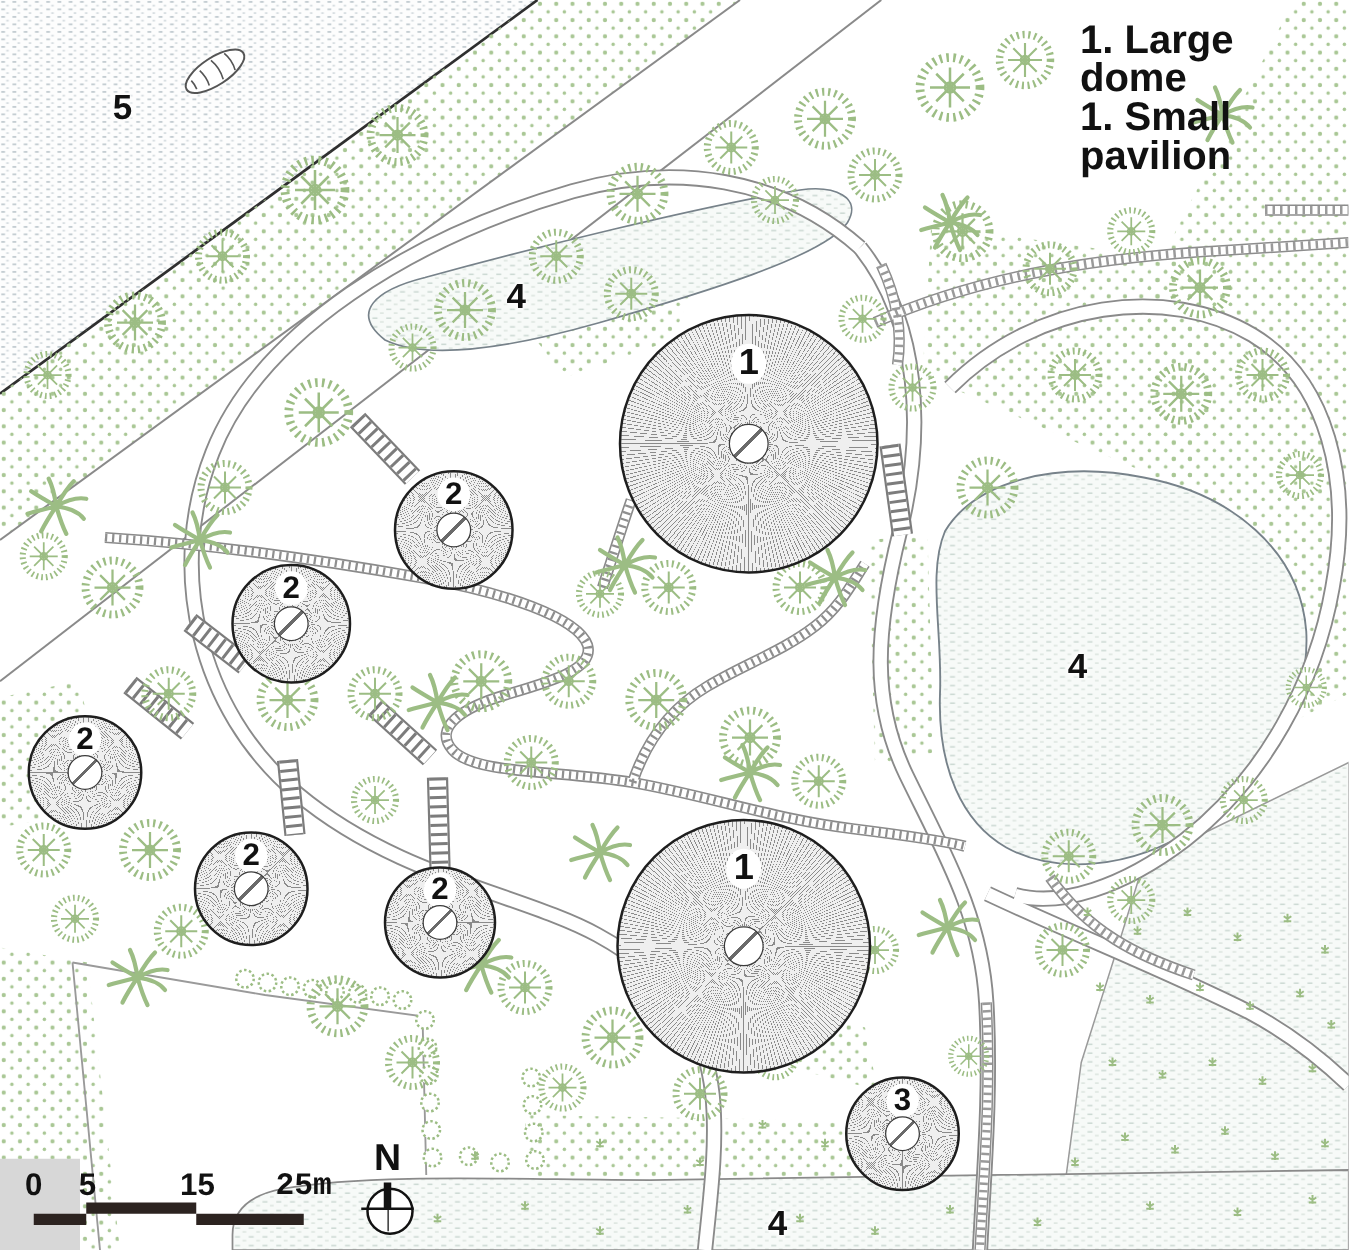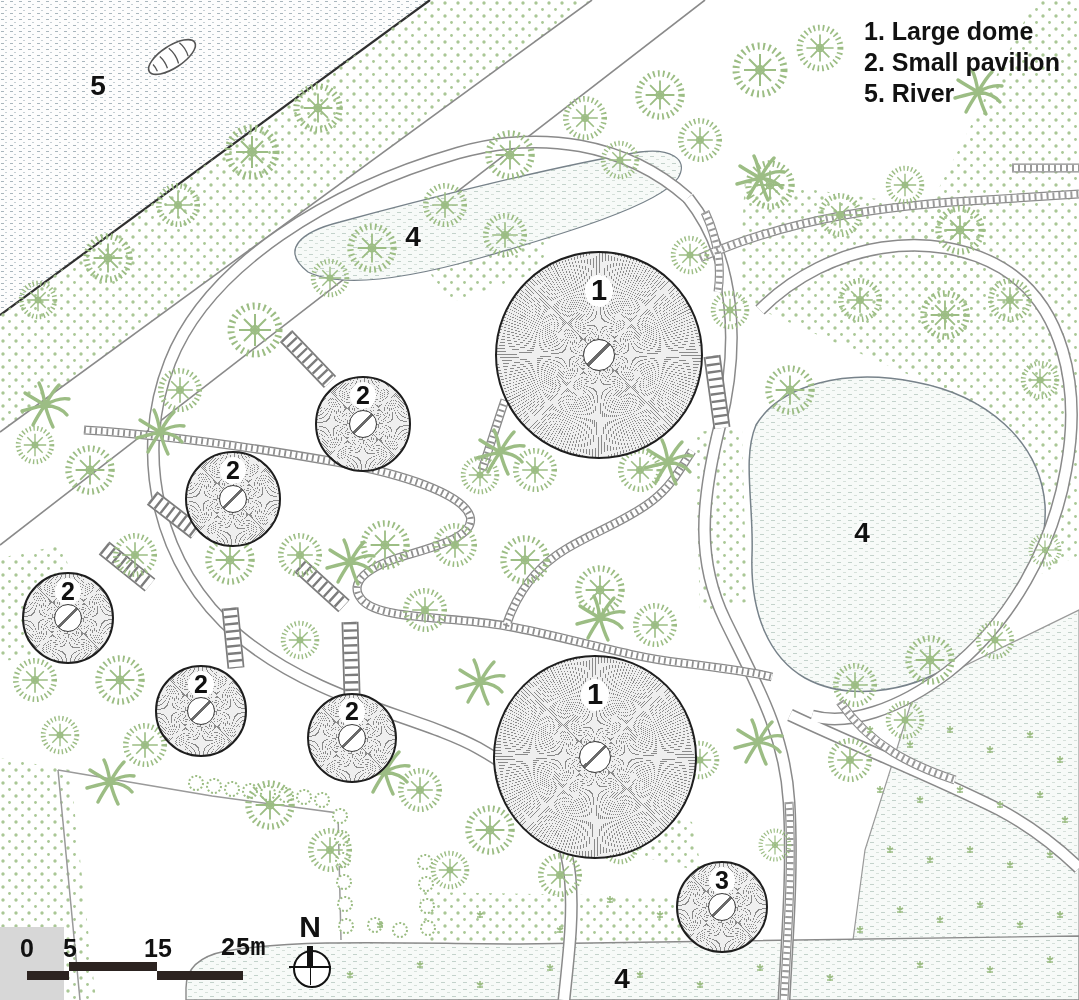--- a/index.html
+++ b/index.html
@@ -16,21 +16,21 @@
   .large .hub{width:30px;height:30px;}
   .small .hub{width:26px;height:26px;}
   .structure .slabel{position:absolute;left:50%;transform:translateX(-50%);
      background:#fff;border-radius:50%;padding:0 6px;line-height:1.1;font-weight:bold;}
   .large .slabel{top:11%;font-size:29px;}
   .small .slabel{top:4%;font-size:25px;}
   
   .alabel{position:absolute;z-index:4;transform:translate(-50%,-50%);font-weight:bold;font-size:28px;
      text-shadow:0 0 3px #fff,0 0 3px #fff,0 0 5px #fff,0 0 5px #fff;}
   
-  #legend{position:absolute;left:864px;top:16px;z-index:5;font-weight:bold;font-size:25px;line-height:31px;}
+  #legend{position:absolute;left:864px;top:16px;z-index:5;font-weight:bold;font-size:32px;line-height:31px;}
   
   #scalebar{position:absolute;left:0;top:900px;width:340px;height:100px;z-index:5;}
   #scalebar .bg{position:absolute;left:0;top:27px;width:64px;height:73px;background:#d7d7d7;}
   #scalebar .tick{position:absolute;top:34px;transform:translateX(-50%);font-weight:bold;font-size:25px;}
   #scalebar .bar{position:absolute;height:9px;background:#2c2320;}
   
   #compass{position:absolute;left:276px;top:908px;width:70px;height:92px;z-index:5;}
   #compass .n{position:absolute;left:34px;top:2px;transform:translateX(-50%);font-weight:bold;font-size:30px;}
   #compass .ring{position:absolute;left:17px;top:42px;width:34px;height:34px;border:2.2px solid #111;border-radius:50%;background:#fff;}
   #compass .ew{position:absolute;left:13px;top:58px;width:42px;height:2px;background:#111;}
@@ -382,22 +382,21 @@
     <div class="hub"></div>
   </div>
 
   <div class="alabel" style="left:98px;top:86px;">5</div>
   <div class="alabel" style="left:413px;top:237px;">4</div>
   <div class="alabel" style="left:862px;top:533px;">4</div>
   <div class="alabel" style="left:622px;top:979px;">4</div>
 
   <div id="legend">
     <div>1. Large dome</div>
-    <div>2. Small pavilion</div>
-    <div>5. River</div>
+    <div>1. Small pavilion</div>
   </div>
 
   <div id="scalebar">
     <div class="bg"></div>
     <span class="tick" style="left:27px;">0</span>
     <span class="tick" style="left:70px;">5</span>
     <span class="tick" style="left:158px;text-align:center;">15</span>
     <span class="tick" style="left:243px;font-family:Liberation Mono, monospace;">25m</span>
     <div class="bar" style="left:27px;top:71px;width:42px;"></div>
     <div class="bar" style="left:69px;top:62px;width:88px;"></div>

